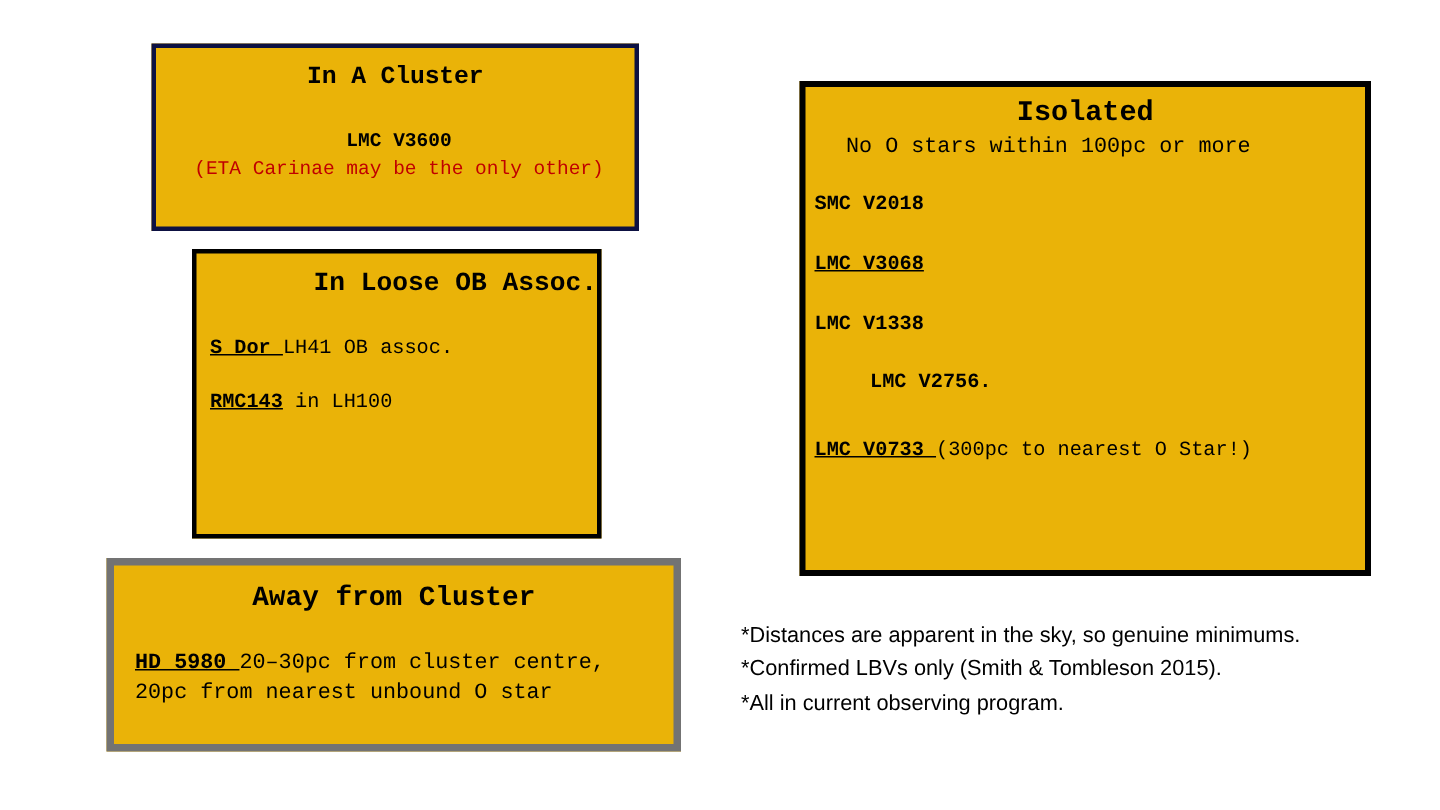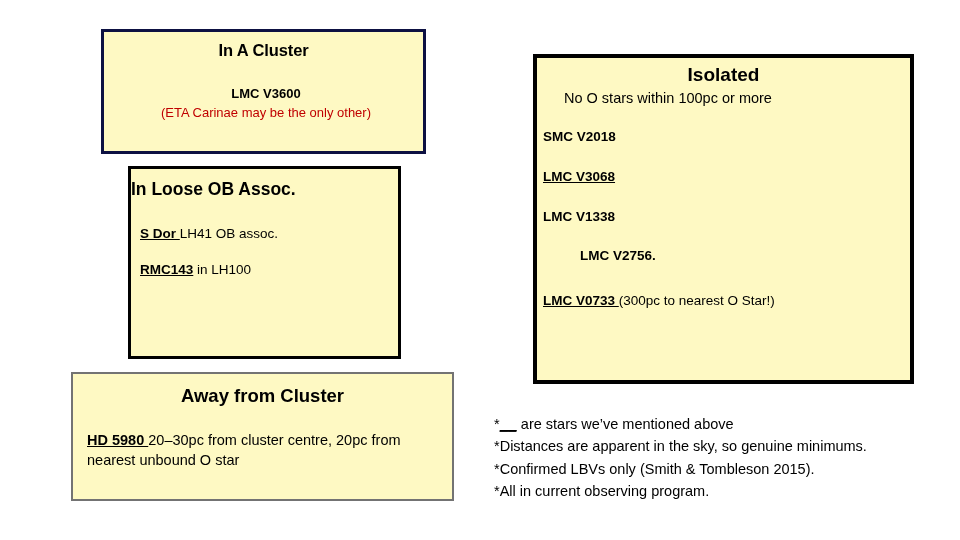--- a/index.html
+++ b/index.html
@@ -18,21 +18,22 @@
   }
 
   .slide {
     position: absolute;
     inset: 0;
   }
 
   .panel {
     position: absolute;
     box-sizing: border-box;
-    background: #fef9c3;
+    background: #eab308;
+    font-family: Liberation Mono, monospace;
   }
 
   
   #panel-in-a-cluster {
     left: 101px;
     top: 29px;
     width: 325px;
     height: 125px;
     border: 3px solid #0d1142;
   }
@@ -54,39 +55,39 @@
   
   #panel-loose-ob {
     left: 128px;
     top: 166px;
     width: 273px;
     height: 193px;
     border: 3px solid #000000;
   }
   #panel-loose-ob .panel-title {
     margin-top: 10px;
-    text-align: left;
+    text-align: right;
     font-size: 17.5px;
     font-weight: bold;
   }
   #panel-loose-ob .entry {
     margin-left: 9px;
     font-size: 13.5px;
   }
   #panel-loose-ob .e1 { margin-top: 26px; }
   #panel-loose-ob .e2 { margin-top: 21px; }
   #panel-loose-ob .e3 { margin-top: 21px; }
 
   
   #panel-away {
     left: 71px;
     top: 372px;
     width: 383px;
     height: 129px;
-    border: 2px solid #737373;
+    border: 5px solid #737373;
   }
   #panel-away .panel-title {
     margin-top: 11px;
     text-align: center;
     font-size: 18.5px;
     font-weight: bold;
   }
   #panel-away .entry {
     margin-top: 24px;
     margin-left: 14px;
@@ -191,23 +192,20 @@
       <span>LMC V2756.</span>
     </div>
 
     <div class="entry i5">
       <span class="u">LMC V0733 </span><span style="font-weight:normal">(300pc to nearest O Star!)</span>
     </div>
   </div>
 
   <div id="footnotes">
     <div class="note">
-      <span>*</span><span class="blank">__</span><span> are stars we’ve mentioned above</span>
-    </div>
-    <div class="note">
       <span>*</span><span>Distances are apparent in the sky, so genuine minimums.</span>
     </div>
     <div class="note">
       <span>*</span><span>Confirmed LBVs only (Smith &amp; Tombleson 2015).</span>
     </div>
     <div class="note">
       <span>*</span><span>All in current observing program.</span>
     </div>
   </div>
 

